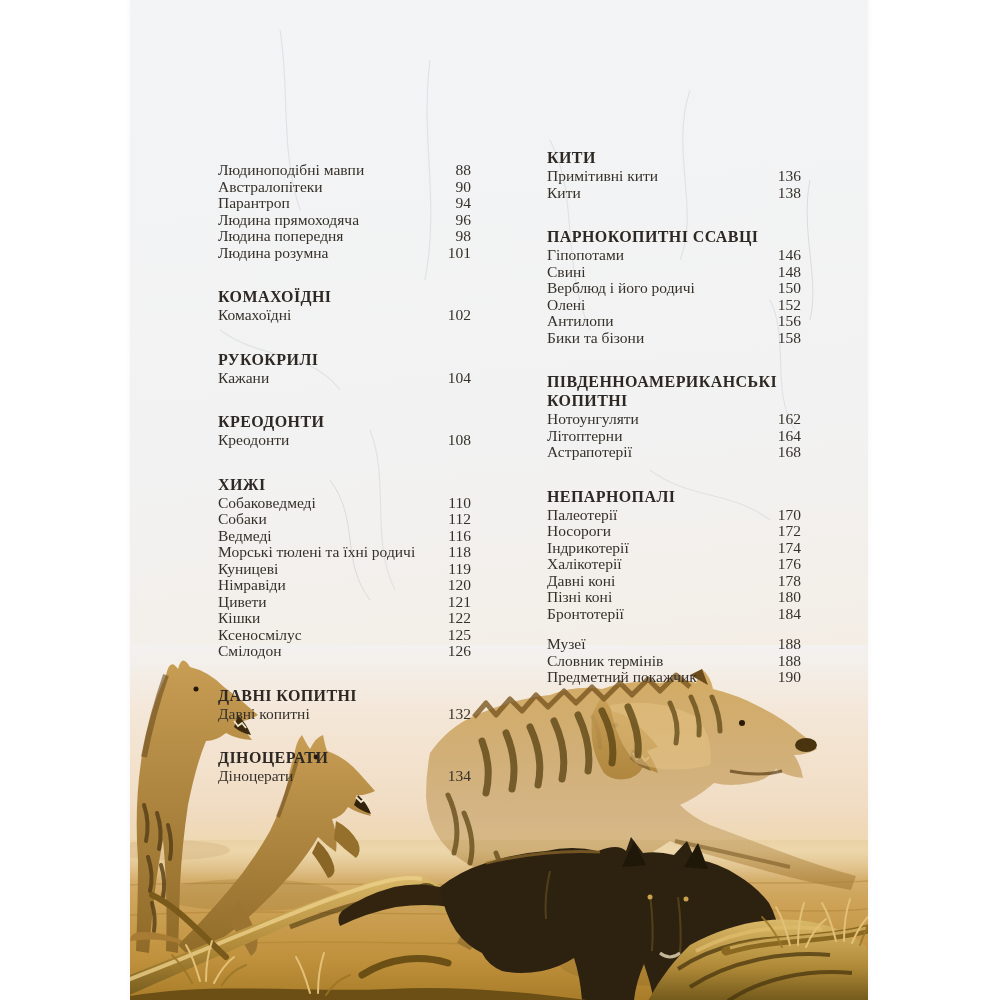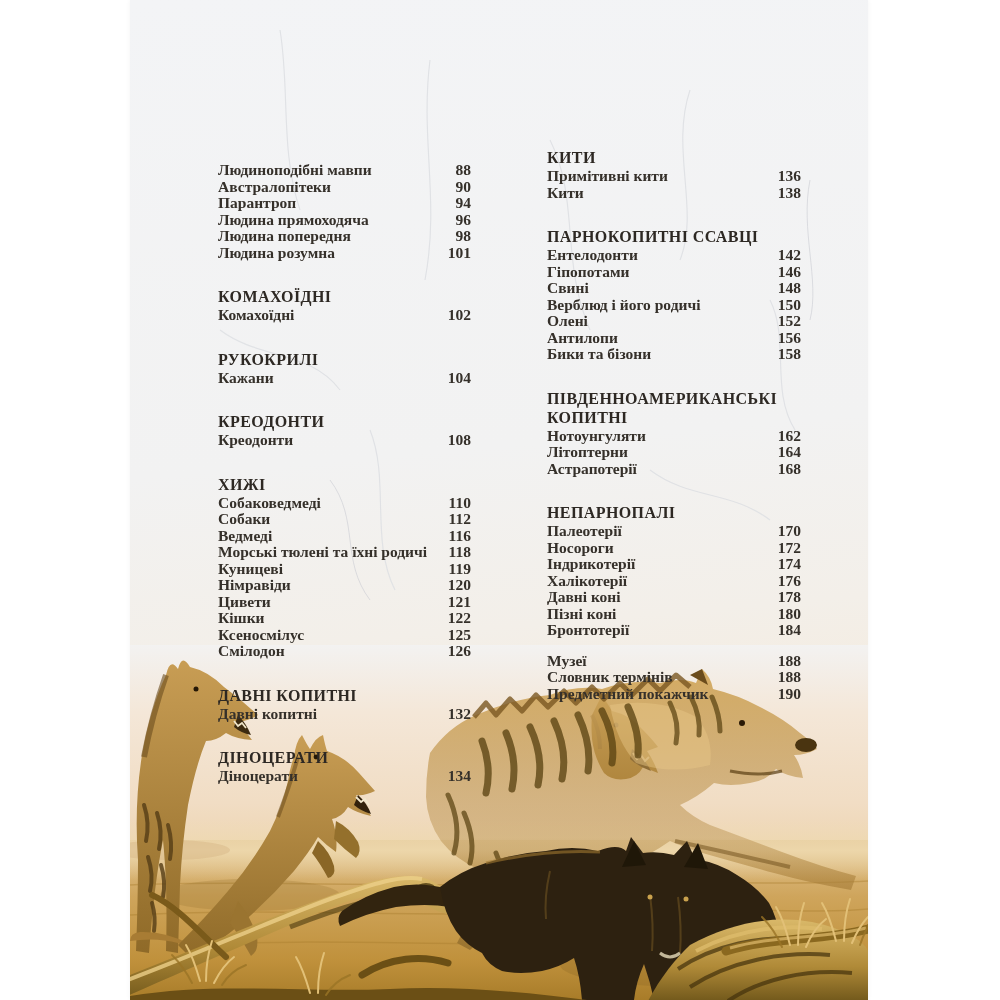--- a/index.html
+++ b/index.html
@@ -9,21 +9,21 @@
           background:linear-gradient(175deg,#f3f4f6 0%,#f2f2f2 45%,#f3efe9 62%,#f4ece1 70%);
           box-shadow:0 0 5px rgba(0,0,0,.05);}
   .creases{position:absolute;left:0;top:0;z-index:1;pointer-events:none;}
   .toc{position:absolute;top:148px;z-index:3;color:#35302a;}
   .toc.left{left:88px;width:253px;}
   .toc.right{left:417px;width:254px;}
   .toc-section{margin-top:26px;}
   .toc-section:first-child{margin-top:0;}
   .toc-section.no-header{margin-top:14px;}
   .hdr{font-weight:bold;font-size:16px;line-height:19px;letter-spacing:.4px;color:#2d2823;margin-bottom:1px;}
-  .row{display:flex;justify-content:space-between;align-items:center;font-size:15.5px;line-height:16.5px;font-weight:bold;}
+  .row{display:flex;justify-content:space-between;align-items:center;font-size:15.5px;line-height:16.5px;}
   .lbl{white-space:nowrap;}
   .pg{margin-left:8px;}
   .illustration{position:absolute;left:0;top:645px;width:738px;height:355px;z-index:2;}
 </style>
 </head>
 <body>
 
 <div class="canvas">
   <div class="page-strip">
 
@@ -338,24 +338,20 @@
             <span class="pg">136</span>
           </div>
           <div class="row">
             <span class="lbl">Кити</span>
             <span class="pg">138</span>
           </div>
         </div>
         <div class="toc-section">
           <div class="hdr">ПАРНОКОПИТНІ ССАВЦІ</div>
           <div class="row">
-            <span class="lbl">Ентелодонти</span>
-            <span class="pg">142</span>
-          </div>
-          <div class="row">
             <span class="lbl">Гіпопотами</span>
             <span class="pg">146</span>
           </div>
           <div class="row">
             <span class="lbl">Свині</span>
             <span class="pg">148</span>
           </div>
           <div class="row">
             <span class="lbl">Верблюд і його родичі</span>
             <span class="pg">150</span>

